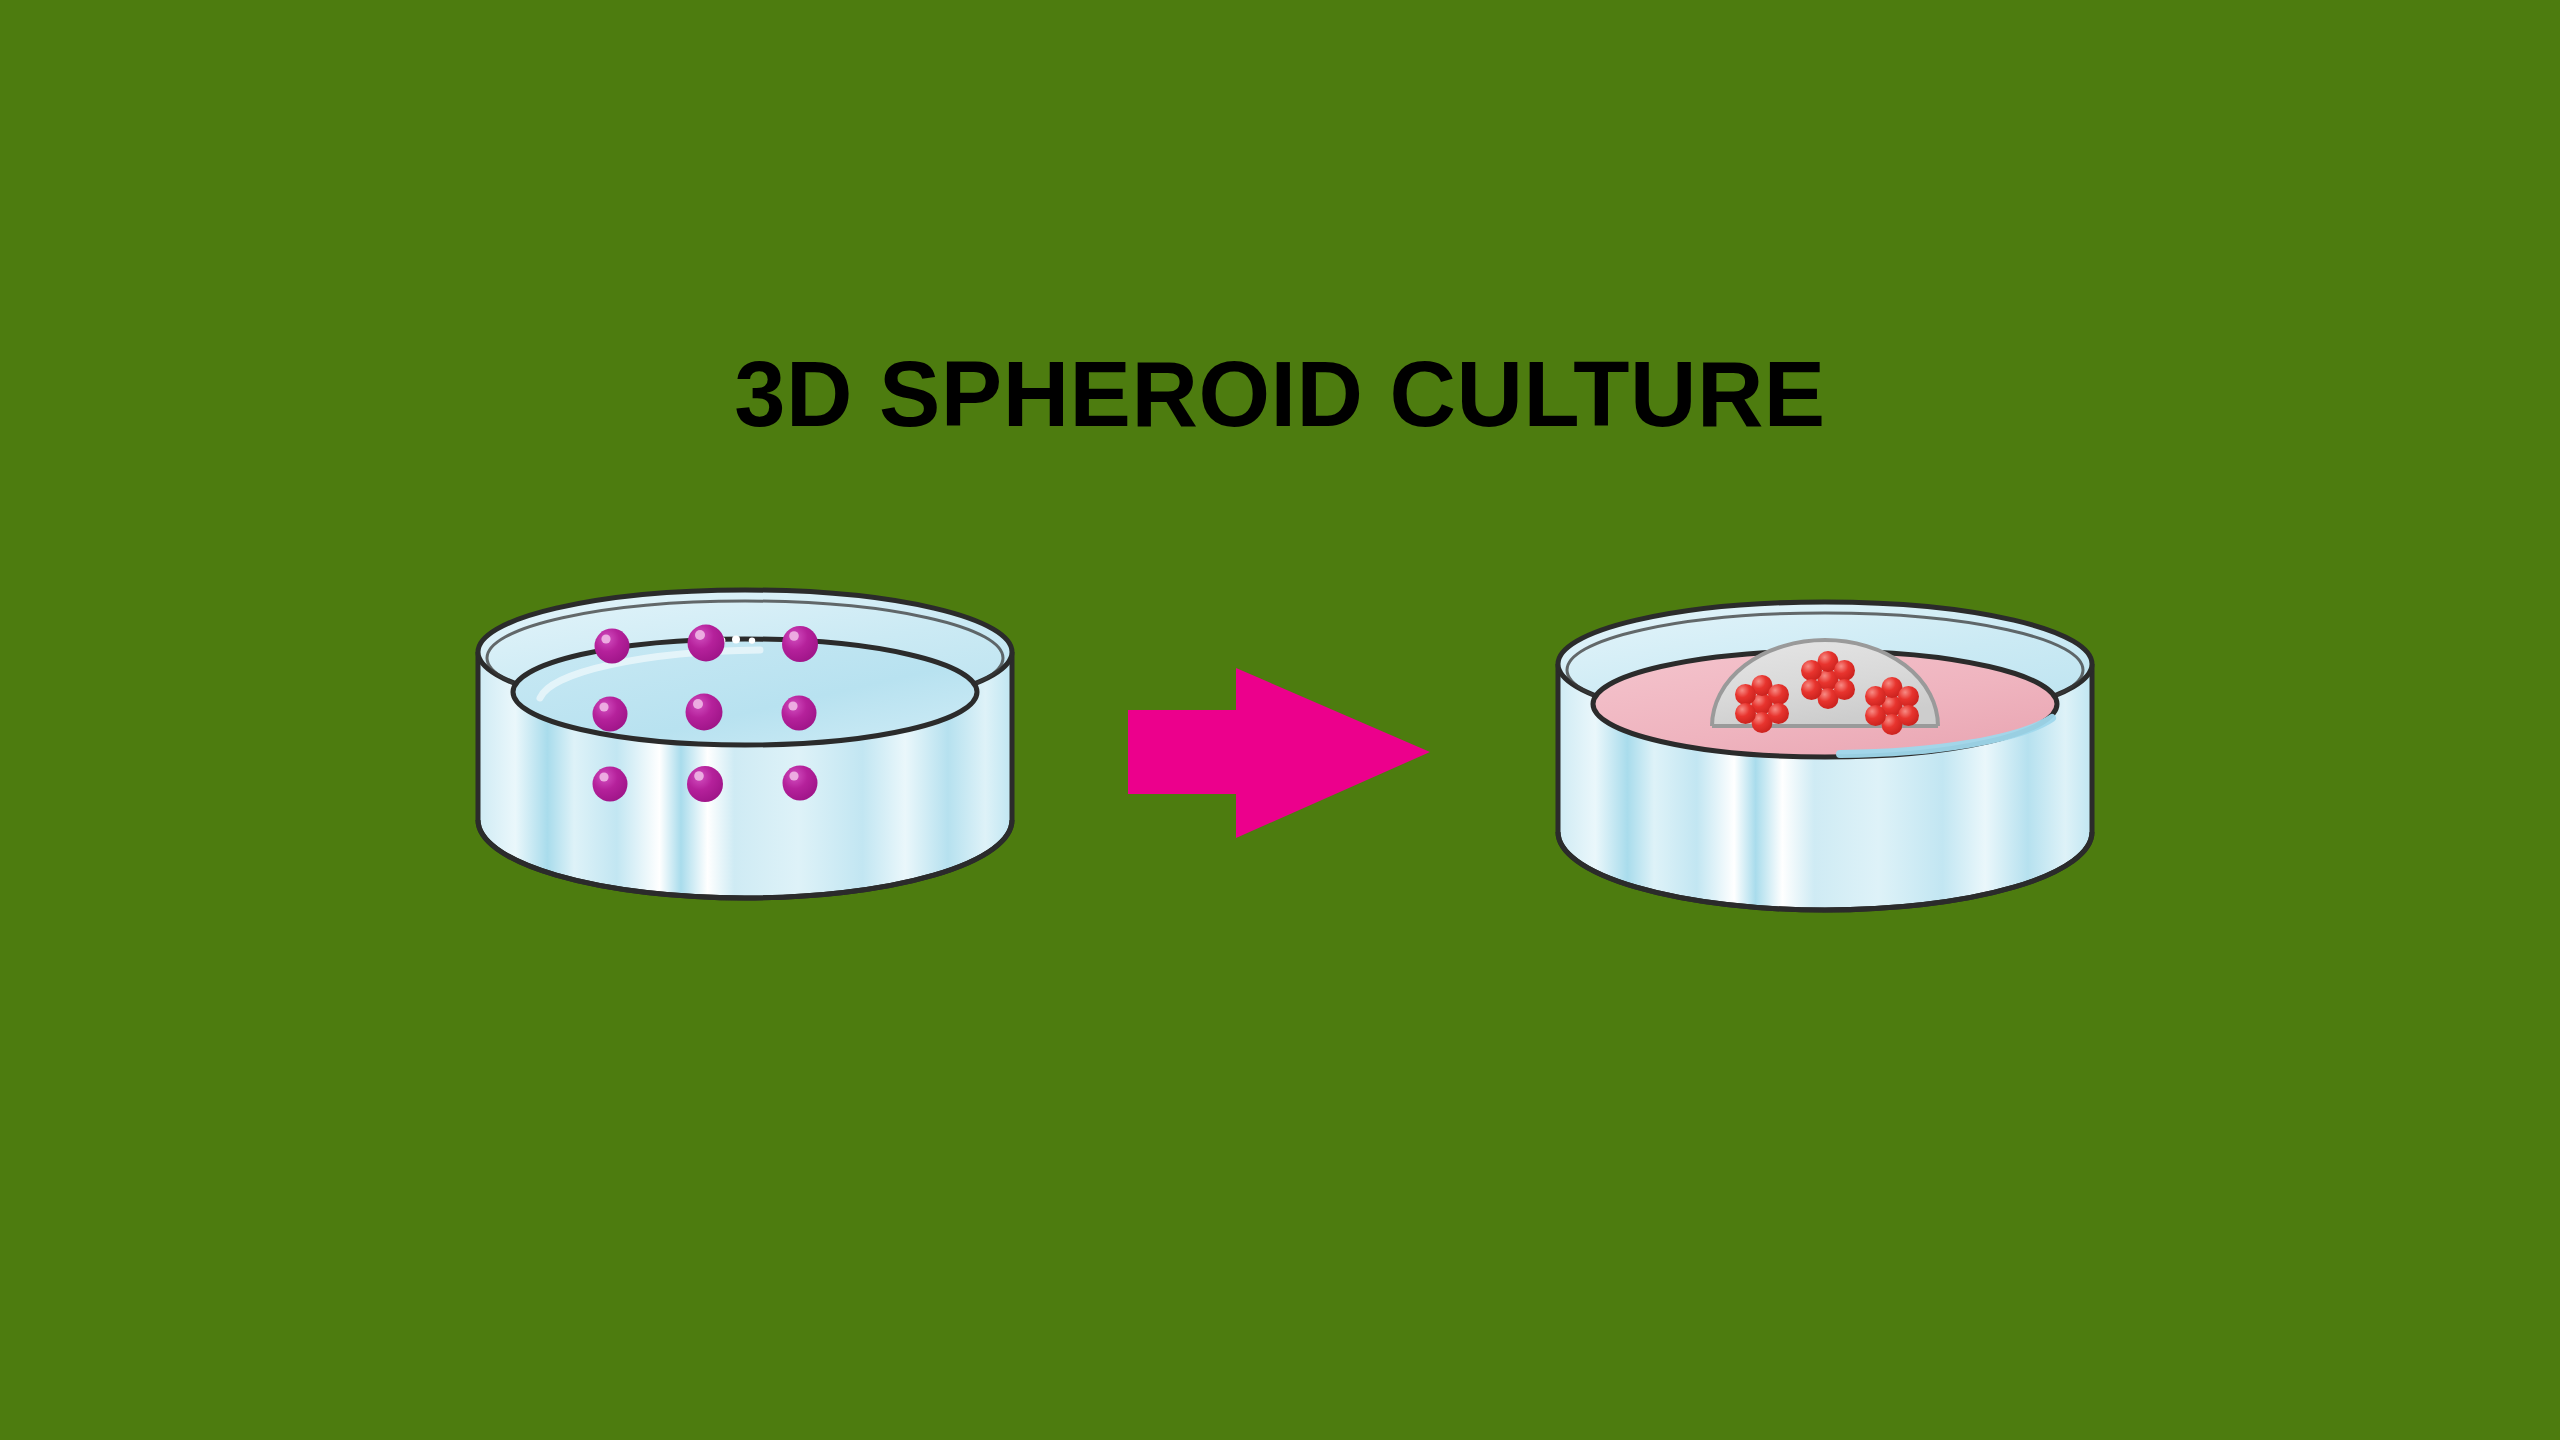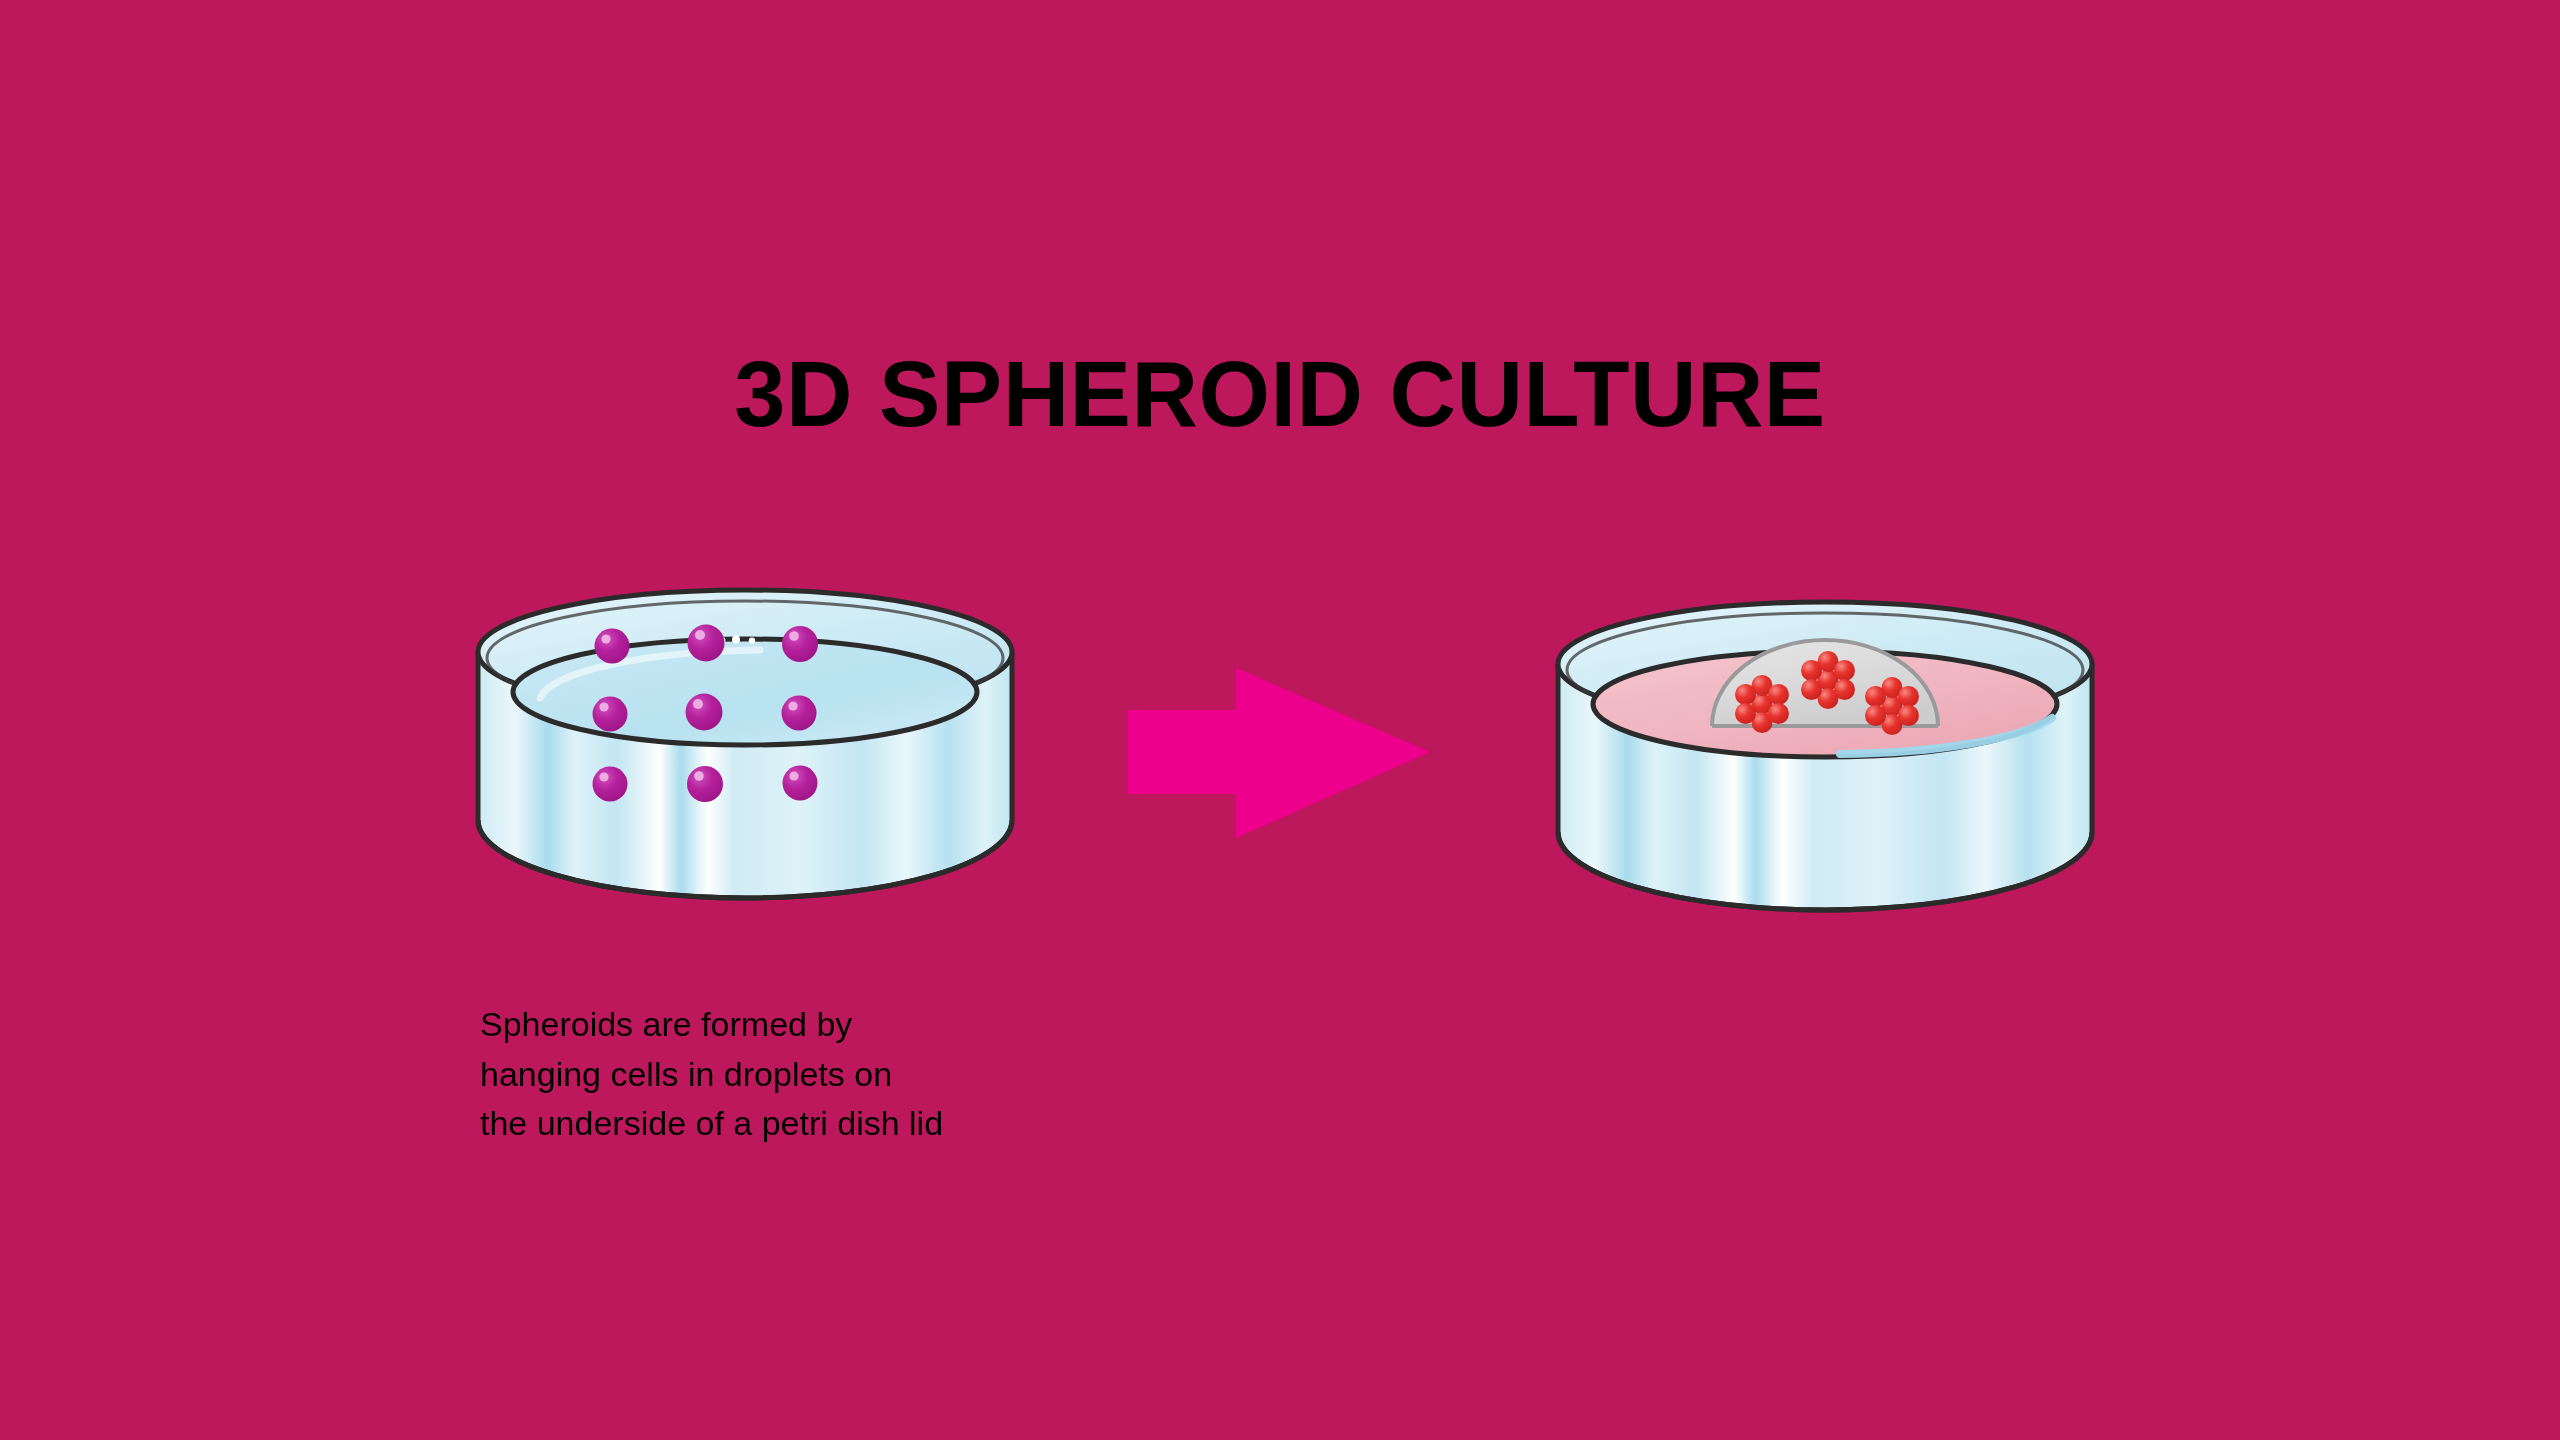--- a/index.html
+++ b/index.html
@@ -13,21 +13,21 @@
     height: 1440px;
     overflow: hidden;
     font-family: "Liberation Sans", sans-serif;
     color: #000000;
     position: relative;
   }
 
   #slide {
     position: absolute;
     inset: 0;
-    background: #be185d;
+    background: #4d7c0f;
   }
 
   
   #title {
     position: absolute;
     left: 0;
     top: 348px;
     width: 2560px;
     text-align: center;
     font-family: "Liberation Sans", sans-serif;
@@ -292,18 +292,15 @@
           <circle cx="-16.5" cy="9.5" r="10.5" fill="url(#cellGrad)"></circle>
           <circle cx="16.5" cy="-9.5" r="10.5" fill="url(#cellGrad)"></circle>
           <circle cx="16.5" cy="9.5" r="10.5" fill="url(#cellGrad)"></circle>
         </g>
       </g>
 
       <path d="M 18 232 A 267 78 0 0 0 552 232" fill="none" stroke="#2B2B2B" stroke-width="5"></path>
     </svg>
   </div>
 
-  <div class="caption" id="caption-left">Spheroids are formed by
-hanging cells in droplets on
-the underside of a petri dish lid</div>
 
 
 </div>
 
 </body></html>

